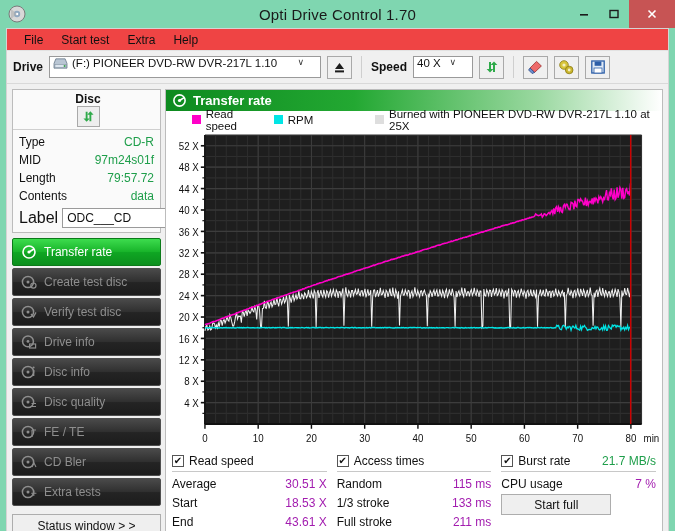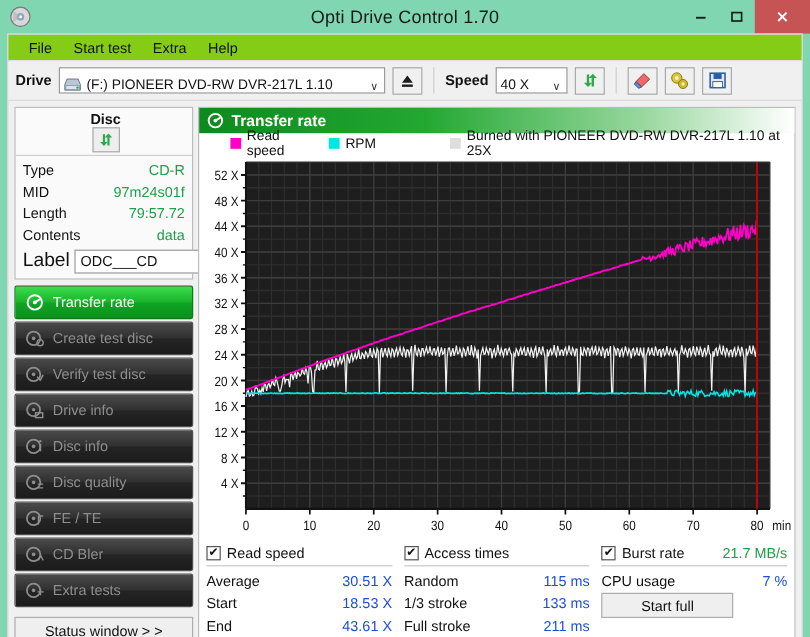--- a/index.html
+++ b/index.html
@@ -43,43 +43,43 @@
   
   .client {
     margin: 0 6px 0 6px;
     background: #f0f0f0;
     border: 1px solid #d4d4d4;
     flex: 1 1 auto;
     display: flex; flex-direction: column;
     position: relative;
   }
   .menubar {
-    height: 22px; background: #84cc16;
+    height: 22px; background: #ef4444;
     display: flex; align-items: center;
     padding-left: 8px; gap: 0px;
     border-bottom: 1px solid #e2e2e2;
     flex: 0 0 22px;
   }
   .menu-item {
     font-size: 12px; color: #111; padding: 2px 9px; cursor: default;
   }
 
   .toolbar {
     height: 33px; background: #f0f0f0;
     display: flex; align-items: center;
     padding: 0 6px; gap: 6px;
     border-bottom: 1px solid #d9d9d9;
     flex: 0 0 33px;
   }
   .tb-label { font-size: 12px; font-weight: bold; color: #111; }
   .combo {
     height: 22px; background: #fff; border: 1px solid #9a9a9a;
-    display: flex; align-items: flex-end;
+    display: flex; align-items: flex-start;
     font-size: 11.5px; color: #111;
-    padding: 0 0 0 3px; position: relative;
+    padding: 0 11px 0 3px; position: relative;
   }
   .combo .caret {
     margin-left: auto; padding: 0 5px; font-size: 9px; color: #333;
   }
   .combo.drive { width: 272px; }
   .combo.speed { width: 60px; }
   .drive-icon { width: 15px; height: 13px; margin-right: 4px; flex: 0 0 15px; }
   .tb-btn {
     width: 25px; height: 23px; background: #f0f0f0;
     border: 1px solid #a9a9a9;
@@ -195,21 +195,21 @@
     display: flex; align-items: center; justify-content: center;
     font-size: 10px; color: #111; line-height: 1;
   }
   .stat-head-label { font-size: 12px; color: #111; }
   .stat-head-val { margin-left: auto; font-size: 12px; color: #1e9e4a; }
   .stat-row {
     display: flex; justify-content: space-between;
     font-size: 12px; line-height: 19px;
   }
   .stat-k { color: #111; }
-  .stat-v { color: #1d4ed8; }
+  .stat-v { color: #a21caf; }
   .c3-rows { display: flex; flex-direction: row; gap: 3px; align-items: stretch; }
   .act-btn {
     height: 21px; background: #efefef; border: 1px solid #adadad;
     display: flex; align-items: center; justify-content: center;
     font-size: 12px; color: #111; width: 110px; align-self: flex-end;
   }
 
   
   .statusbar {
     height: 20px; flex: 0 0 20px;

